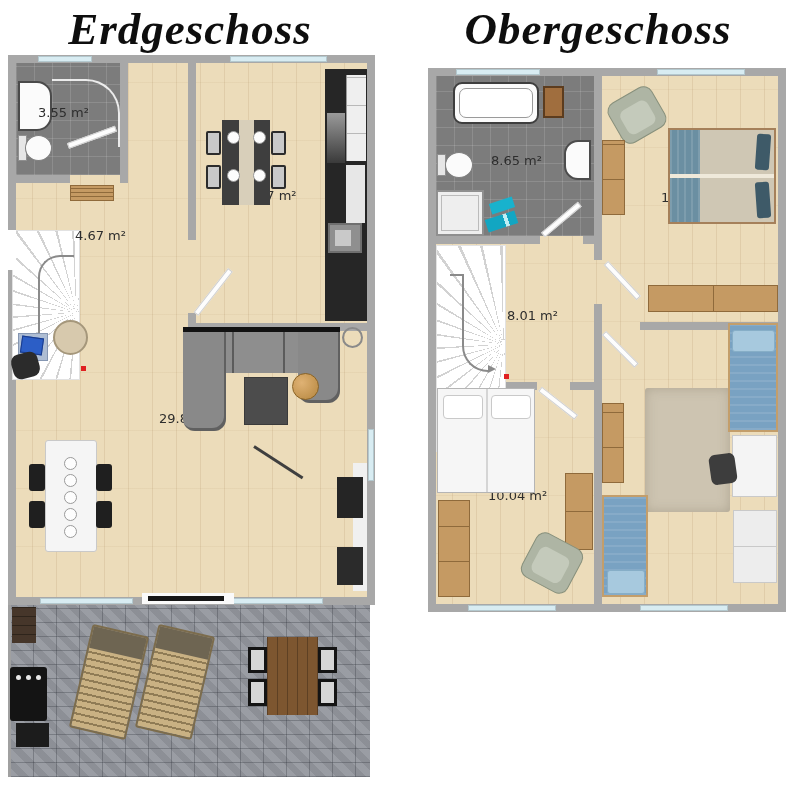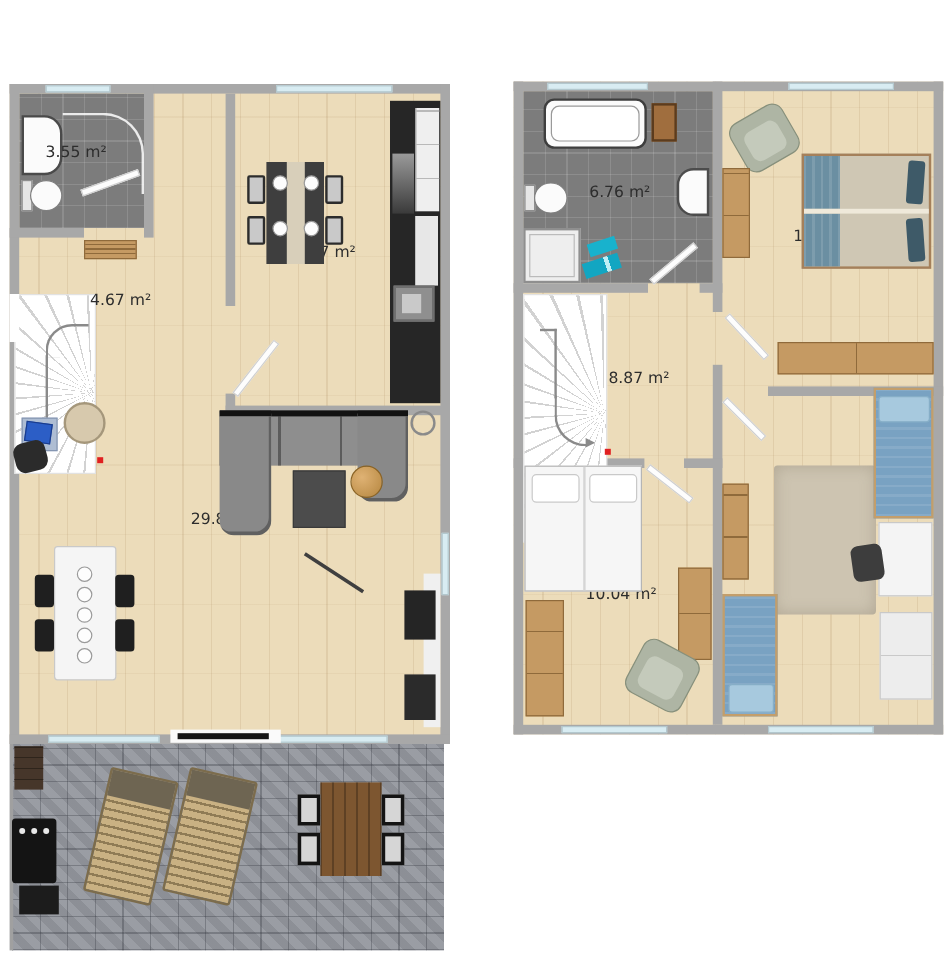--- a/index.html
+++ b/index.html
@@ -45,22 +45,24 @@
   .lounger{position:absolute;z-index:4;border:2px solid #7c6c4c;border-radius:3px;box-sizing:border-box;
      background:repeating-linear-gradient(0deg,#c9b183 0 5px,#8f7b55 5px 7px)}
   .lounger::before{content:"";position:absolute;left:0;top:0;width:100%;height:22%;background:#6e6552}
   .aline{position:absolute;z-index:3;background:#8a8a8a}
 </style>
 </head>
 <body>
 
 <div id="canvas">
 
-
-  <div id="eg" class="abs" style="left:8px;top:70px;width:367px;height:722px">
+  <div class="t" style="left:0;width:380px">Erdgeschoss</div>
+  <div class="t" style="left:408px;width:380px">Obergeschoss</div>
+
+  <div id="eg" class="abs" style="left:8px;top:55px;width:367px;height:722px">
 
     <div class="abs wood-floor" style="left:0;top:0;width:367px;height:550px"></div>
     <div class="tile-floor" style="left:8px;top:8px;width:104px;height:112px"></div>
 
     <div class="wall" style="left:0;top:0;width:367px;height:8px"></div>
     <div class="wall" style="left:0;top:0;width:8px;height:550px"></div>
     <div class="wall" style="left:359px;top:0;width:8px;height:550px"></div>
     <div class="wall" style="left:0;top:542px;width:367px;height:8px"></div>
     <div class="wall" style="left:112px;top:0;width:8px;height:128px"></div>
     <div class="wall" style="left:0;top:120px;width:62px;height:8px"></div>
@@ -185,28 +187,28 @@
     <div class="f" style="left:115px;top:18px;width:21px;height:32px;background:#a06e3e;border:2px solid #5c3c1e;box-sizing:border-box"></div>
     <div class="f" style="left:9px;top:86px;width:7px;height:20px;background:#e6e6e6;border:1px solid #8f8f8f"></div>
     <div class="f" style="left:17px;top:84px;width:26px;height:24px;background:#fbfbfb;border:1px solid #7f7f7f;border-radius:50%"></div>
     <div class="f" style="left:136px;top:72px;width:27px;height:40px;background:#fbfbfb;border:2px solid #4c4c4c;border-radius:14px 0 0 14px;box-sizing:border-box"></div>
     <div class="f" style="left:8px;top:122px;width:48px;height:46px;background:#eeeeee;border:2px solid #8f8f8f;box-sizing:border-box">
       <div class="abs" style="left:3px;top:3px;right:3px;bottom:3px;border:1px solid #bbb"></div>
     </div>
     <div class="f" style="left:62px;top:132px;width:24px;height:11px;background:#18b2cd;transform:rotate(-18deg)"></div>
     <div class="f" style="left:58px;top:147px;width:31px;height:13px;background:linear-gradient(90deg,#12a6c2 0 60%,#bfeff5 60% 72%,#12a6c2 72%);transform:rotate(-18deg)"></div>
     <div class="door" style="left:115px;top:164px;width:46px;transform:rotate(-40deg)"></div>
-    <div class="lbl" style="left:63px;top:85px">6.76 m²</div>
+    <div class="lbl" style="left:63px;top:85px">8.65 m²</div>
 
     <div class="fan-og" style="left:8px;top:177px;width:70px;height:207px"></div>
     <div class="aline" style="left:22px;top:206px;width:14px;height:2px"></div>
     <div class="aline" style="left:34px;top:206px;width:2px;height:58px"></div>
     <div class="abs" style="left:34px;top:262px;width:26px;height:40px;border-left:2px solid #8a8a8a;border-bottom:2px solid #8a8a8a;border-bottom-left-radius:26px;z-index:3"></div>
     <div class="abs" style="left:60px;top:297px;width:0;height:0;border-top:4px solid transparent;border-bottom:4px solid transparent;border-left:8px solid #8a8a8a;z-index:3"></div>
-    <div class="lbl" style="left:79px;top:240px">8.87 m²</div>
+    <div class="lbl" style="left:79px;top:240px">8.01 m²</div>
     <div class="f" style="left:76px;top:306px;width:5px;height:5px;background:#e02020;z-index:5"></div>
 
     <div class="arm" style="left:184px;top:24px;width:48px;height:44px;transform:rotate(-30deg)"></div>
     <div class="f" style="left:240px;top:60px;width:108px;height:96px;background:#cfc7b4;border:2px solid #a5805a;box-sizing:border-box">
       <div class="abs" style="left:0;top:0;width:30px;height:44px;background:#6b8fa2;background-image:repeating-linear-gradient(90deg,rgba(255,255,255,.12) 0 2px,rgba(0,0,0,0) 2px 7px)"></div>
       <div class="abs" style="left:0;top:48px;width:30px;height:44px;background:#6b8fa2;background-image:repeating-linear-gradient(90deg,rgba(255,255,255,.12) 0 2px,rgba(0,0,0,0) 2px 7px)"></div>
       <div class="abs" style="left:0;top:44px;width:104px;height:4px;background:#efe9da"></div>
       <div class="abs" style="left:86px;top:4px;width:14px;height:36px;background:#3e5a68;border-radius:3px;transform:rotate(4deg)"></div>
       <div class="abs" style="left:86px;top:52px;width:14px;height:36px;background:#3e5a68;border-radius:3px;transform:rotate(-4deg)"></div>
     </div>

